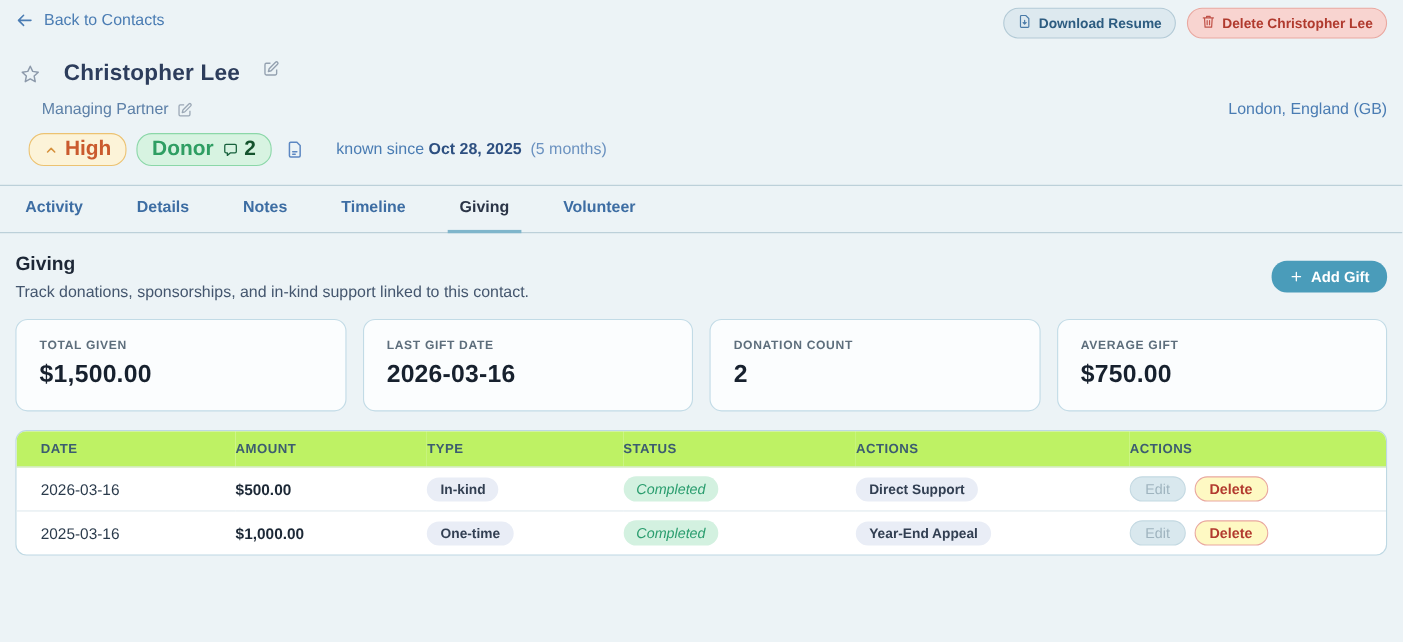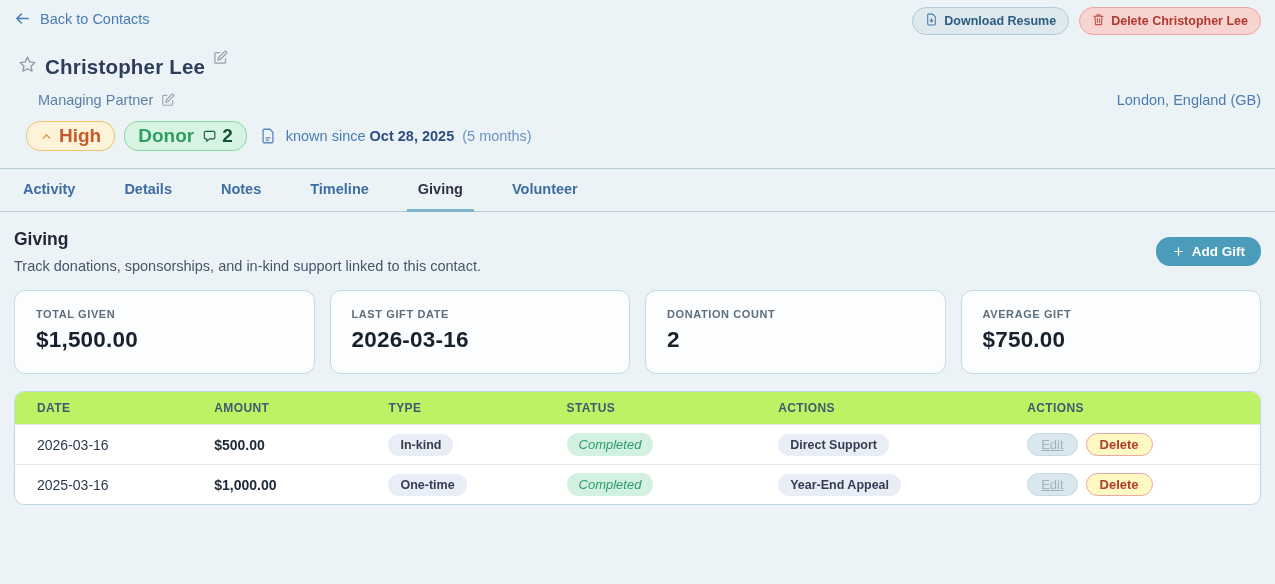--- a/index.html
+++ b/index.html
@@ -24,42 +24,42 @@
     display: inline-flex; align-items: center; gap: 6px;
     font-family: "Liberation Sans", sans-serif;
     font-size: 12.5px; font-weight: bold;
     padding: 5px 12px; border-radius: 14px; cursor: pointer;
   }
   .btn-download { background: #dde9ef; border: 1px solid #b3cad6; color: #2d5c80; }
   .btn-download svg { color: #4a7ba8; }
   .btn-delete-contact { background: #f8d4d0; border: 1px solid #e9a8a0; color: #b03a2e; }
   .btn-delete-contact svg { color: #c05248; }
 
-  .name-row { display: flex; align-items: flex-start; gap: 8px; margin: 20px 0 0 4px; }
+  .name-row { display: flex; align-items: center; gap: 21px; margin: 20px 0 0 4px; }
   .star-btn { color: #8d9aab; cursor: pointer; display: flex; }
   .contact-name { font-size: 20.5px; font-weight: bold; color: #2d3d5c; letter-spacing: 0.2px; }
   .edit-ic { color: #94a1b0; cursor: pointer; display: flex; position: relative; top: -5px; }
   .edit-ic-sm { color: #9aa7b5; cursor: pointer; display: flex; }
 
   .role-row { display: flex; justify-content: space-between; align-items: center; margin: 13px 0 0 24px; }
   .role { display: inline-flex; align-items: center; gap: 8px; color: #5d80a8; font-size: 14.5px; }
   .location { color: #4a7cb3; font-size: 14.5px; }
 
   .badge-row { display: flex; align-items: center; gap: 9px; margin: 13px 0 0 12px; }
   .badge {
     display: inline-flex; align-items: center; gap: 6px;
     font-size: 19px; font-weight: bold; padding: 3px 13px; border-radius: 14px;
   }
   .badge-high { background: #fcf3d8; border: 1px solid #ecc271; color: #ca5a2e; }
   .badge-high svg { color: #d6913c; }
   .badge-donor { background: #d7f3e1; border: 1px solid #8bd7a8; color: #2f9e63; }
   .badge-donor .chat-ic { color: #17603c; display: flex; margin-left: 2px; }
   .badge-donor .donor-count { color: #14532d; font-weight: bold; }
   .doc-ic { color: #5c87c2; display: flex; margin-left: 3px; }
-  .known { font-size: 14.5px; color: #4a7cb3; margin-left: 0; }
+  .known { font-size: 14.5px; color: #4a7cb3; margin-left: 20px; }
   .known b { color: #2d4f80; }
   .known .duration { color: #6b92c0; margin-left: 4px; }
 
   
   .tab-bar {
     margin-top: 17px; height: 44px;
     border-top: 1px solid #b7cdd6; border-bottom: 1px solid #b7cdd6;
     display: flex; align-items: stretch; gap: 27px; padding: 0 12px;
   }
   .tab {
@@ -106,21 +106,21 @@
   td.amount { font-weight: bold; color: #1c2836; }
   .pill {
     display: inline-block; font-size: 12.5px; font-weight: bold; color: #323f52;
     background: #e9edf6; border-radius: 12px; padding: 4px 12px;
   }
   .pill-status { background: #d3f1e0; color: #2a9d6e; font-weight: normal; font-size: 13px; font-style: italic; }
   .actions-cell { display: flex; gap: 8px; align-items: center; height: 39px; }
   .btn-edit {
     background: #d9e8ee; border: 1px solid #c4d9e2; color: #9fb4bf;
     font-family: "Liberation Sans", sans-serif;
-    font-size: 13px; padding: 3px 13px; border-radius: 13px; cursor: pointer; text-decoration: underline;
+    font-size: 13px; padding: 3px 13px; border-radius: 13px; cursor: pointer;
   }
   .btn-delete {
     background: #fef9c3; border: 1px solid #e9a8a0; color: #b23a2e;
     font-family: "Liberation Sans", sans-serif;
     font-size: 13px; font-weight: bold; padding: 3px 13px; border-radius: 13px; cursor: pointer;
   }
 </style>
 </head>
 <body>
 

